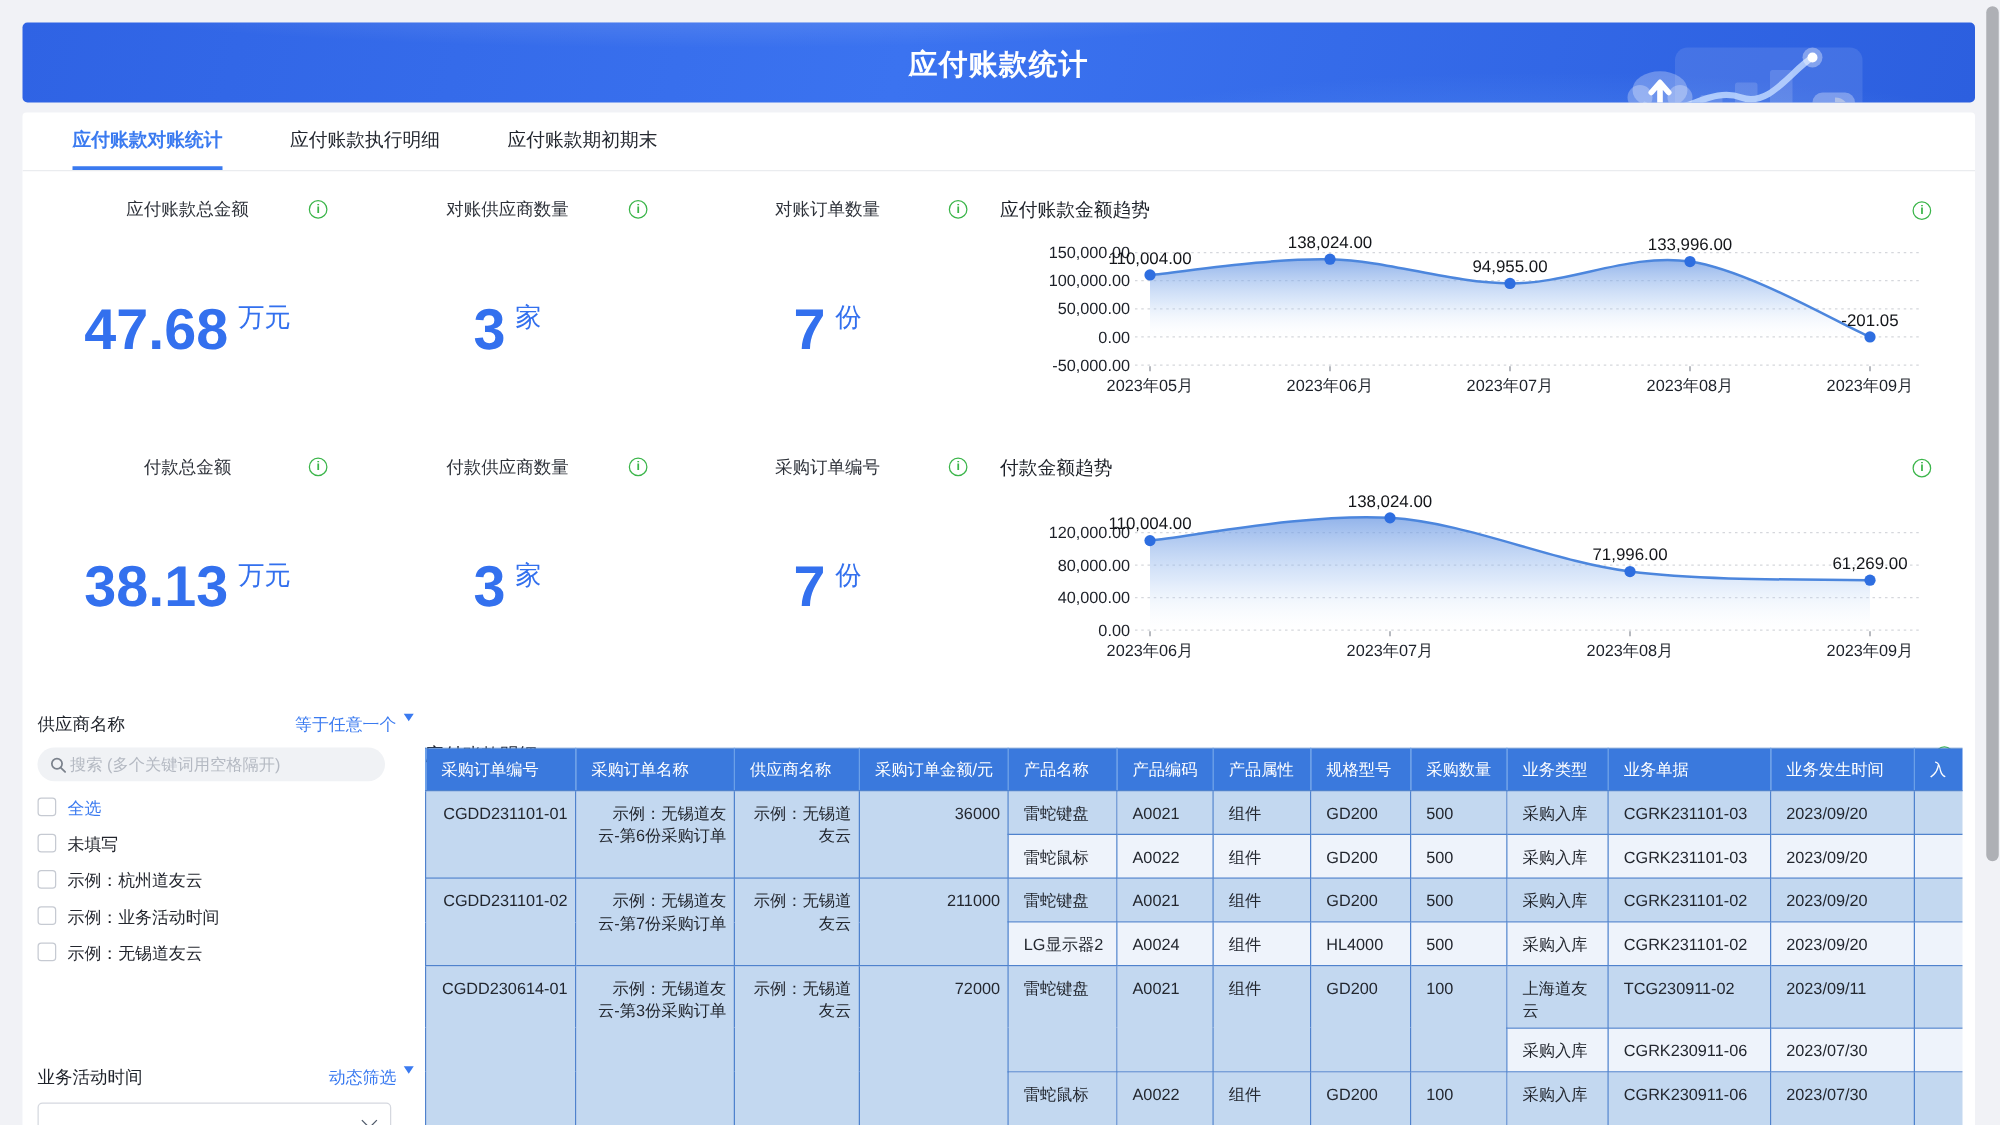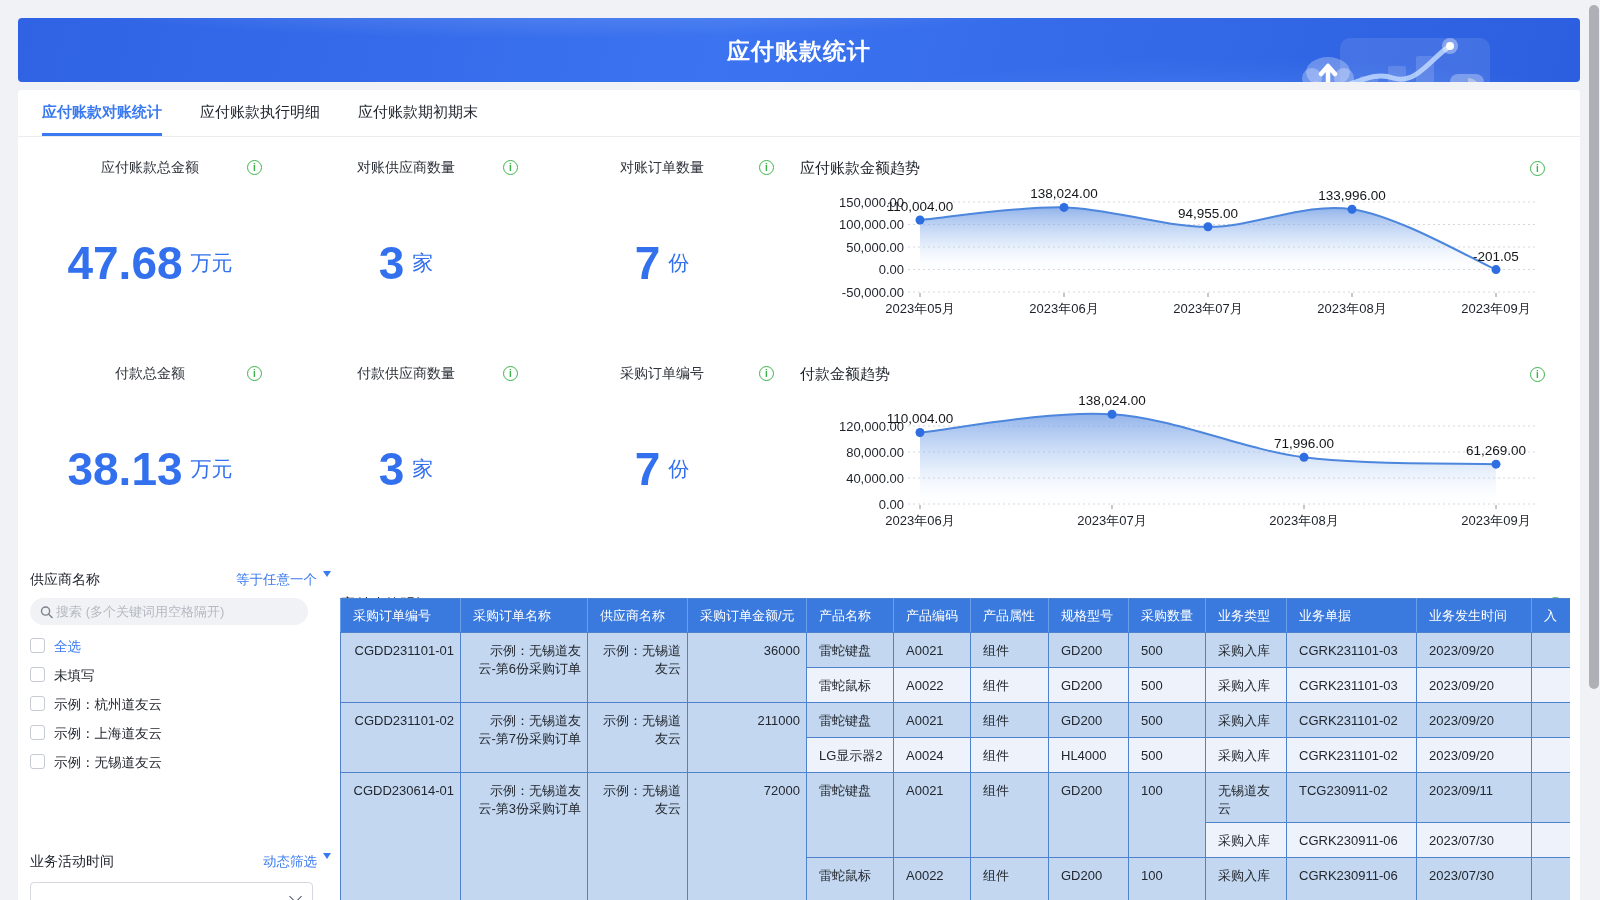--- a/index.html
+++ b/index.html
@@ -11,29 +11,29 @@
   .banner::before{content:"";position:absolute;inset:0;
           background:radial-gradient(ellipse 60% 120% at 35% -40%,rgba(255,255,255,.22),transparent 60%),
                      radial-gradient(ellipse 40% 150% at 78% 160%,rgba(120,180,255,.30),transparent 65%);}
   .banner-title{position:absolute;left:0;right:0;top:18px;text-align:center;color:#fff;
           font-size:23px;font-weight:700;letter-spacing:1px;}
   .banner-art{position:absolute;right:52px;top:6px;}
   
   .card{position:absolute;left:18px;top:90px;width:1562px;height:810px;background:#fff;
         border-radius:3px 3px 0 0;overflow:hidden;}
   .tabs{position:absolute;left:24px;top:0;height:46px;display:flex;align-items:flex-end;gap:38px;}
-  .tab{font-size:15px;padding-bottom:14px;cursor:pointer;color:#23272f;}
+  .tab{font-size:15px;padding-bottom:14px;cursor:pointer;color:#23272f;margin-left:16px;}
   .tab.active{color:#3a7af0;font-weight:700;border-bottom:3px solid #3a7af0;padding-bottom:11px;}
   .divider{position:absolute;left:0;top:46px;width:100%;height:1px;background:#eaecef;}
   
   .kpi{position:absolute;width:240px;height:170px;padding-top:10px;display:flex;flex-direction:column;align-items:center;}
   .kpi-head{width:100%;position:relative;display:flex;justify-content:center;align-items:center;
             font-size:14px;color:#2e323a;height:16px;}
   .kpi-head .info{position:absolute;right:8px;top:0;}
-  .kpi-val{margin-top:64px;display:flex;align-items:center;color:#3370ee;}
+  .kpi-val{margin-top:64px;display:flex;align-items:flex-start;color:#3370ee;}
   .kpi-num{font-size:46px;font-weight:600;line-height:1;}
   .kpi-unit{font-size:21px;font-weight:500;margin-left:8px;}
   .info{width:15px;height:15px;border:1px solid #3bb54a;border-radius:50%;display:inline-block;
         color:#3bb54a;font-size:10px;line-height:13px;text-align:center;box-sizing:border-box;cursor:pointer;}
   .info::after{content:"i";font-weight:700;}
   
   .chartb{position:absolute;left:782px;width:745px;}
   .chart-titlerow{display:flex;justify-content:space-between;align-items:center;height:20px;}
   .chart-title{font-size:15px;color:#1d2129;}
   .chartb svg.plot{display:block;margin-top:10px;}
@@ -283,21 +283,21 @@
     <div class="opt">
       <span class="cbox"></span>
       <span class="olabel">未填写</span>
     </div>
     <div class="opt">
       <span class="cbox"></span>
       <span class="olabel">示例：杭州道友云</span>
     </div>
     <div class="opt">
       <span class="cbox"></span>
-      <span class="olabel">示例：上海道友云</span>
+      <span class="olabel">示例：业务活动时间</span>
     </div>
     <div class="opt">
       <span class="cbox"></span>
       <span class="olabel">示例：无锡道友云</span>
     </div>
   </div>
 
   <div class="fhead" style="top:762px;">
     <span class="flabel">业务活动时间</span>
     <span class="flink">
@@ -406,21 +406,21 @@
         <tr class="h35">
           <td class="cg" rowspan="4">CGDD230614-01</td>
           <td class="cg" rowspan="4">示例：无锡道友云-第3份采购订单</td>
           <td class="cg" rowspan="4">示例：无锡道友云</td>
           <td class="cg" rowspan="4">72000</td>
           <td class="cb" rowspan="2">雷蛇键盘</td>
           <td class="cb" rowspan="2">A0021</td>
           <td class="cb" rowspan="2">组件</td>
           <td class="cb" rowspan="2">GD200</td>
           <td class="cb" rowspan="2">100</td>
-          <td class="cb">无锡道友云</td>
+          <td class="cb">上海道友云</td>
           <td class="cb">TCG230911-02</td>
           <td class="cb">2023/09/11</td>
           <td class="cb"></td>
         </tr>
         <tr class="h35">
           <td class="cw">采购入库</td>
           <td class="cw">CGRK230911-06</td>
           <td class="cw">2023/07/30</td>
           <td class="cw"></td>
         </tr>

